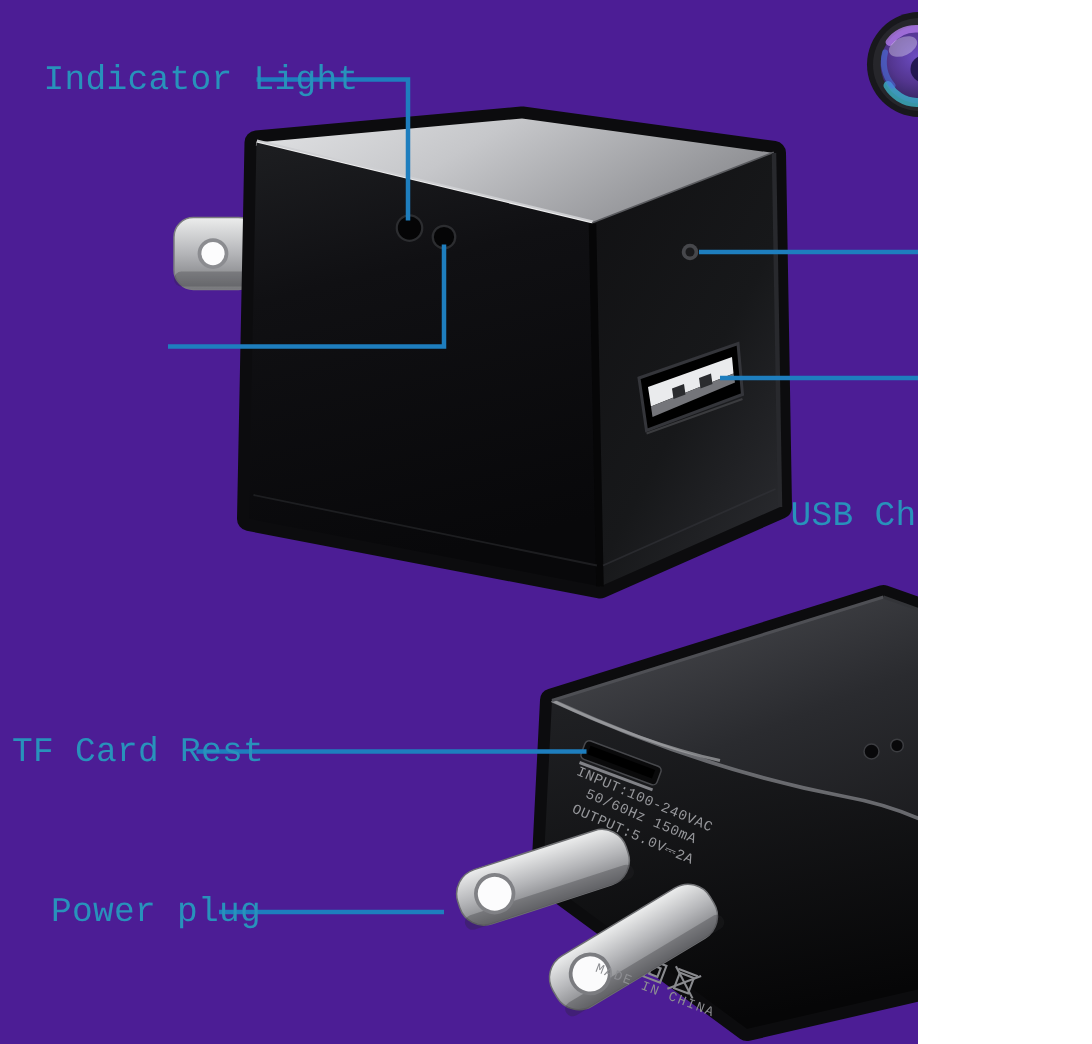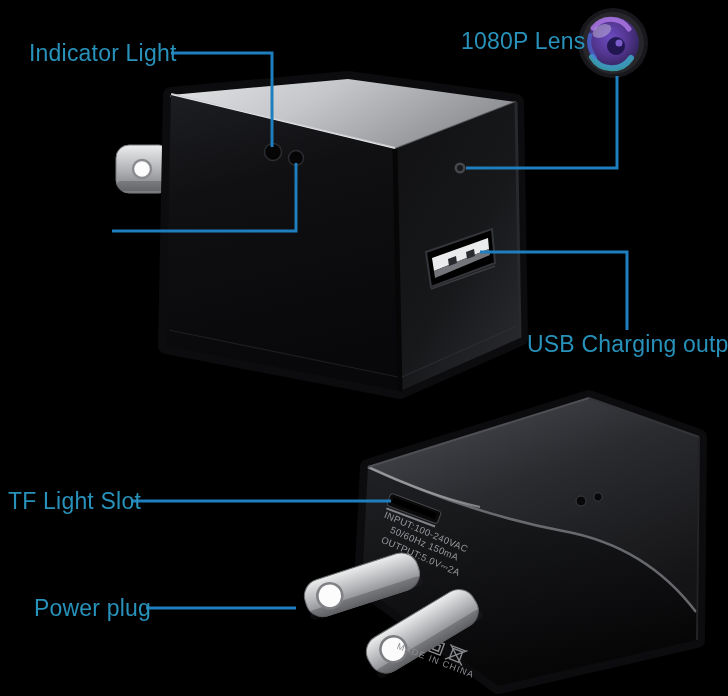--- a/index.html
+++ b/index.html
@@ -1,18 +1,18 @@
 <!DOCTYPE html>
 <html><head>
 <meta charset="utf-8">
 <style>
   html,body{margin:0;padding:0;background:#fff;}
   .stage{
-    position:relative;width:728px;height:696px;background:#000000;overflow:hidden;
-    font-family:Liberation Sans, sans-serif;
+    position:relative;width:612px;height:696px;background:#4c1d95;overflow:hidden;
+    font-family:Liberation Mono, monospace;
   }
   .stage svg.art{position:absolute;left:0;top:0;width:728px;height:696px;display:block;}
   .label{
     position:absolute;color:#2892bb;font-size:23px;line-height:26px;
     white-space:nowrap;letter-spacing:.2px;
   }
   .etch{
     position:absolute;color:#96979b;font-size:9.5px;line-height:11px;
     letter-spacing:.4px;white-space:nowrap;transform-origin:0 0;
   }
@@ -175,23 +175,22 @@
       <polyline points="171,53 272,53 272,147"></polyline>
       <polyline points="112,231 296,231 296,163"></polyline>
       <polyline points="466,168 617,168 617,76"></polyline>
       <polyline points="480,252 627,252 627,330"></polyline>
       <polyline points="131,501 391,501"></polyline>
       <polyline points="146,608 296,608"></polyline>
     </g>
   </svg>
 
   <div class="label" style="left:29px;top:40px">Indicator Light</div>
-  <div class="label" style="left:461px;top:28px">1080P Lens</div>
   <div class="label" style="left:527px;top:331px">USB Charging output</div>
-  <div class="label" style="left:8px;top:488px">TF Light Slot</div>
+  <div class="label" style="left:8px;top:488px">TF Card Rest</div>
   <div class="label" style="left:34px;top:595px">Power plug</div>
 
   <div class="etch" style="left:387px;top:509px;transform:rotate(23deg)">INPUT:100-240VAC</div>
   <div class="etch" style="left:393px;top:524px;transform:rotate(23deg)">50/60Hz 150mA</div>
   <div class="etch" style="left:384px;top:534px;transform:rotate(23.5deg)">OUTPUT:5.0V⎓2A</div>
   <div class="origin-text" style="left:399px;top:641px;transform:rotate(21deg)">MADE IN CHINA</div>
 
 </div>
 
 </body></html>

